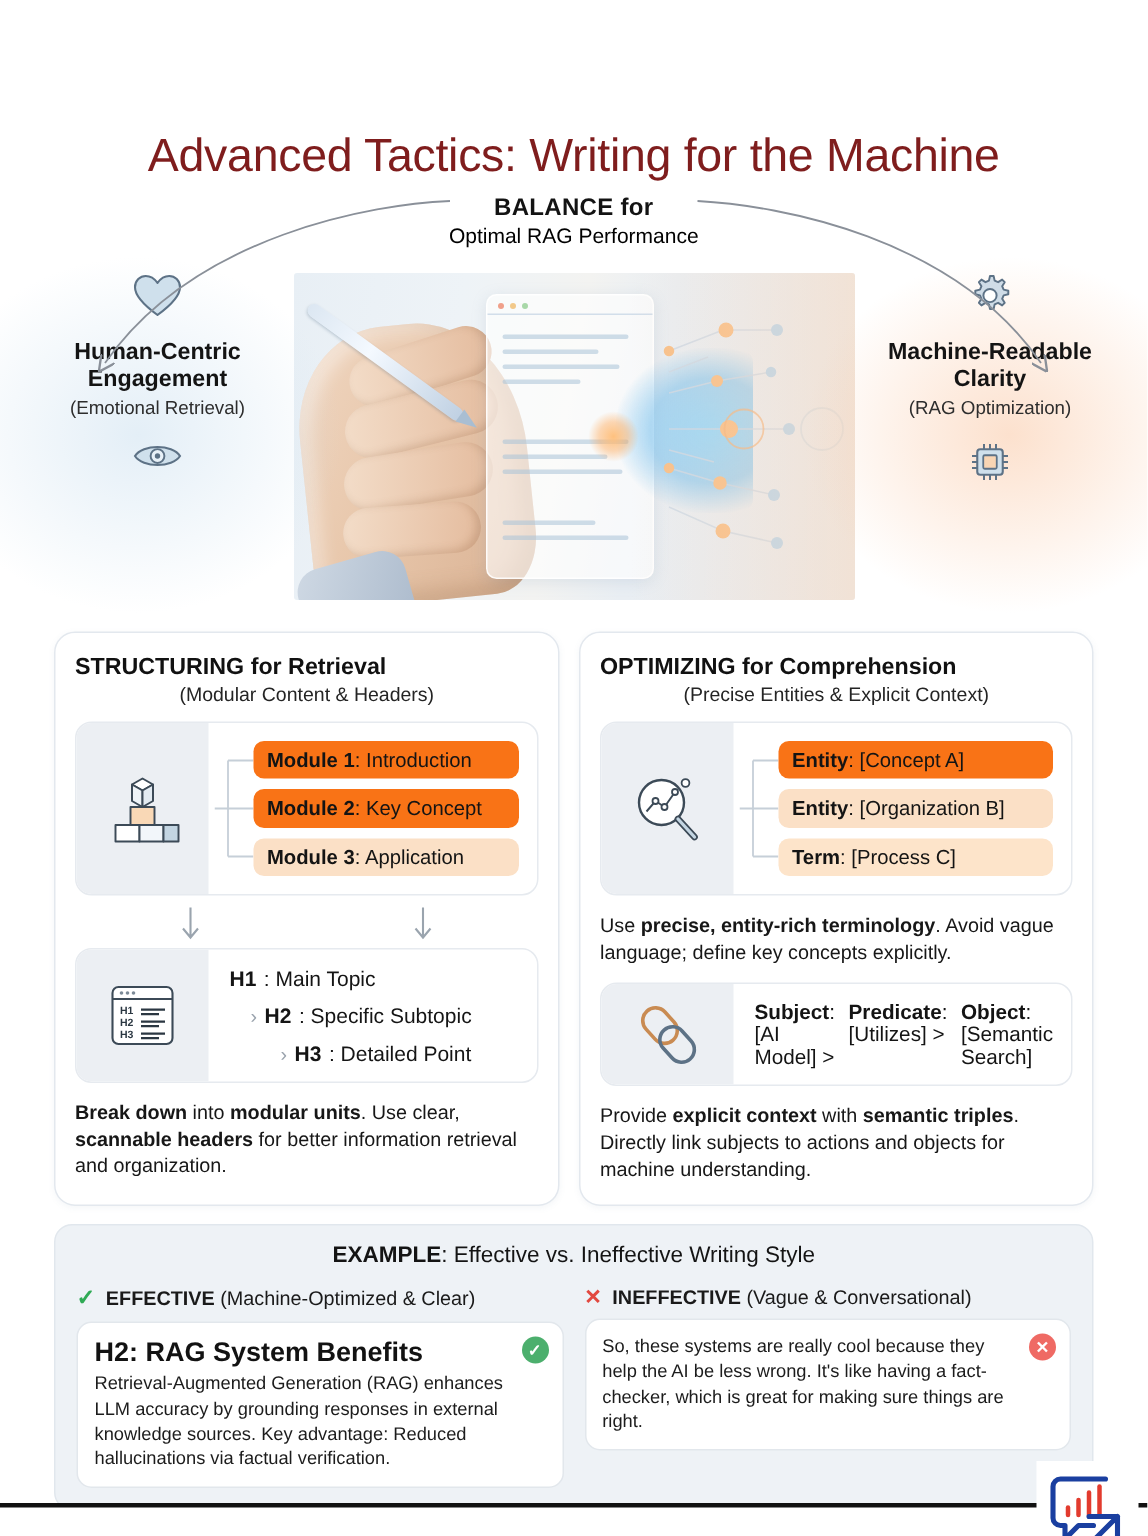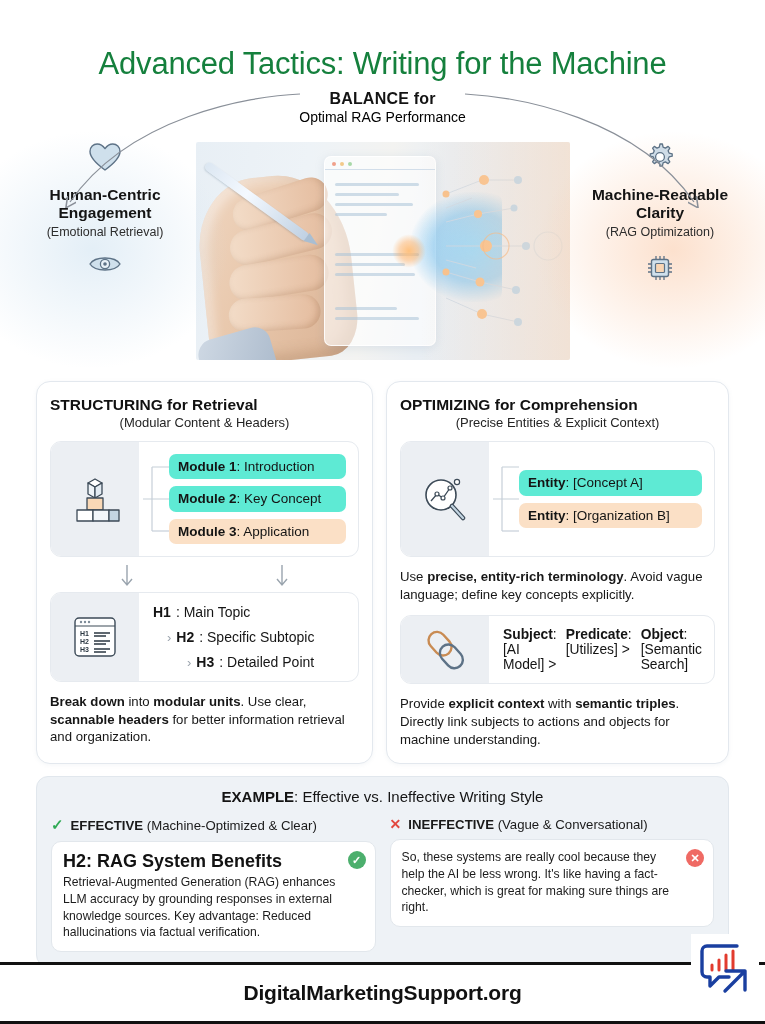--- a/index.html
+++ b/index.html
@@ -11,22 +11,23 @@
     overflow: hidden;
   }
   .page { position: relative; width: 765px; height: 1024px; background: #fff; }
 
   
   .title {
     text-align: center;
     font-size: 31px;
     font-weight: 400;
     letter-spacing: -0.2px;
-    color: #15803d;
+    color: #7f1d1d;
     padding-top: 46px;
+    margin-top: 40px;
   }
 
   
   .hero { position: relative; height: 275px; margin-top: 8px; }
 
   .balance-label {
     position: absolute; left: 0; right: 0; top: 0;
     text-align: center; z-index: 6;
   }
   .balance-main { font-size: 16px; font-weight: 700; color: #131313; letter-spacing: .2px; }
@@ -158,21 +159,21 @@
 
   .tree { display: flex; align-items: center; }
   .tree-lines { width: 26px; flex: 0 0 26px; }
   .chips { flex: 1; display: flex; flex-direction: column; gap: 7px; }
   .chip {
     border-radius: 7px; padding: 5px 9px;
     font-size: 13.5px; color: #141414; line-height: 1.15;
     white-space: nowrap;
   }
   .chip b { font-weight: 700; }
-  .chip.blue   { background: #5eead4; }
+  .chip.blue   { background: #f97316; }
   .chip.orange { background: #fbe0c6; }
   .chip.orange-l { background: #fde4ca; }
 
   .arrows-row { display: flex; gap: 0; margin: 7px 0 0 0; }
   .arrows-row .a-cell { flex: 1; display: flex; justify-content: center; }
 
   .hlist { display: flex; flex-direction: column; gap: 9px; padding-left: 4px; }
   .hrow { font-size: 14px; color: #151515; display: flex; align-items: center; gap: 5px; }
   .hrow b { font-weight: 700; }
   .hrow.i1 { padding-left: 0px; }
@@ -496,20 +497,23 @@
                   <path d="M9,78 H26"></path>
               </g>
             </svg>
             <div class="chips">
               <div class="chip blue">
                 <b>Entity</b><span>: [Concept A]</span>
               </div>
               <div class="chip orange">
                 <b>Entity</b><span>: [Organization B]</span>
               </div>
+              <div class="chip orange-l">
+                <b>Term</b><span>: [Process C]</span>
+              </div>
             </div>
           </div>
         </div>
       </div>
 
       <div class="note"><span>Use </span><b>precise, entity-rich terminology</b><span>. Avoid vague language; define key concepts explicitly.</span></div>
 
       <div class="card" style="margin-top:12px;">
         <div class="card-ico">
           <svg width="52" height="52" viewBox="0 0 52 52">

